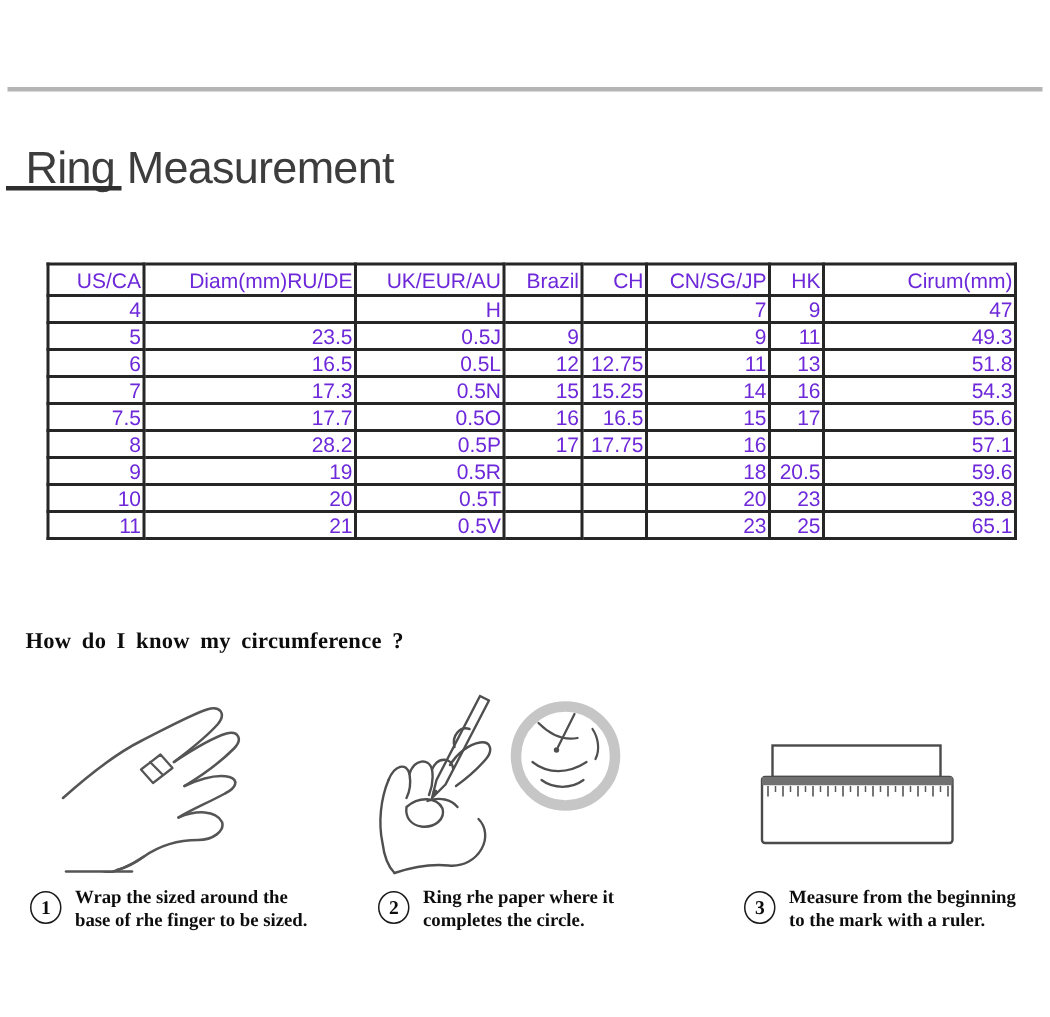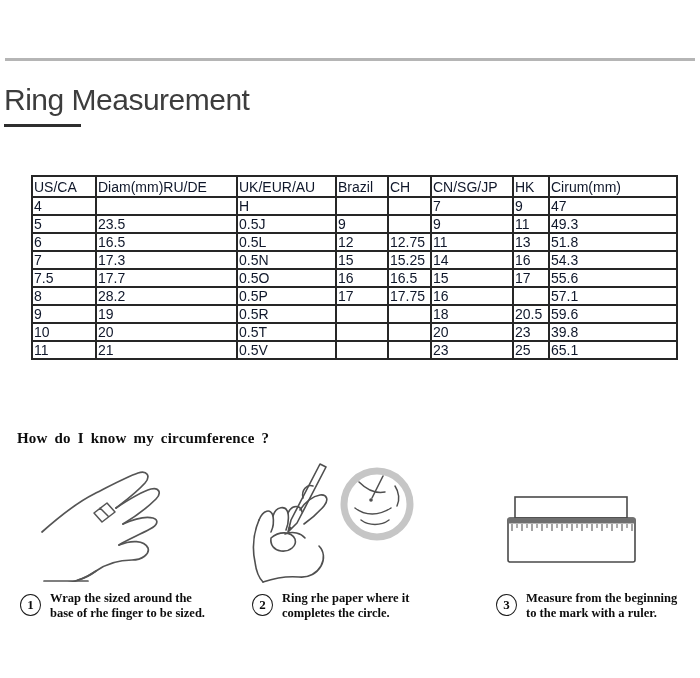--- a/index.html
+++ b/index.html
@@ -2,40 +2,40 @@
 <html><head>
 <meta charset="utf-8">
 <style>
   html,body{margin:0;padding:0;background:#ffffff;}
   .canvas{
     position:relative;width:700px;height:678px;background:#ffffff;overflow:hidden;
     font-family:"Liberation Sans",sans-serif;
   }
   .top-divider{position:absolute;left:5px;top:58px;width:690px;height:3px;background:#b5b5b5;}
   .page-title{
-    position:absolute;left:4px;top:83px;margin:0;
+    position:absolute;left:4px;top:83px;margin:13px;
     font-family:"Liberation Sans",sans-serif;font-size:30px;font-weight:400;
     color:#3d3d3d;letter-spacing:-0.5px;white-space:nowrap;
   }
   .title-underline{position:absolute;left:4px;top:124px;width:77px;height:3px;background:#2e2e2e;}
 
   .size-table{
     position:absolute;left:31px;top:175px;width:645px;
     border-collapse:collapse;table-layout:fixed;
-    font-family:"Liberation Sans",sans-serif;font-size:14px;color:#0f172a;
-    text-align:left;
+    font-family:"Liberation Sans",sans-serif;font-size:14px;color:#6d28d9;
+    text-align:right;
   }
   .size-table th,.size-table td{
     border:2px solid #262626;padding:0 1px;white-space:nowrap;overflow:hidden;
     font-weight:400;height:15px;line-height:16px;
   }
   .size-table th{height:19px;}
 
   .circ-heading{
-    position:absolute;left:17px;top:430px;margin:0;
+    position:absolute;left:17px;top:420px;margin:0;
     font-family:"Liberation Serif",serif;font-weight:bold;font-size:15px;
     color:#0d0d0d;word-spacing:3px;letter-spacing:0.2px;white-space:nowrap;
   }
 
   .illus{position:absolute;}
   .illus-1{left:28px;top:464px;width:185px;height:118px;}
   .illus-2{left:243px;top:458px;width:180px;height:126px;}
   .illus-3{left:498px;top:489px;width:150px;height:78px;}
 
   .step{position:absolute;top:591px;display:flex;align-items:flex-start;}

